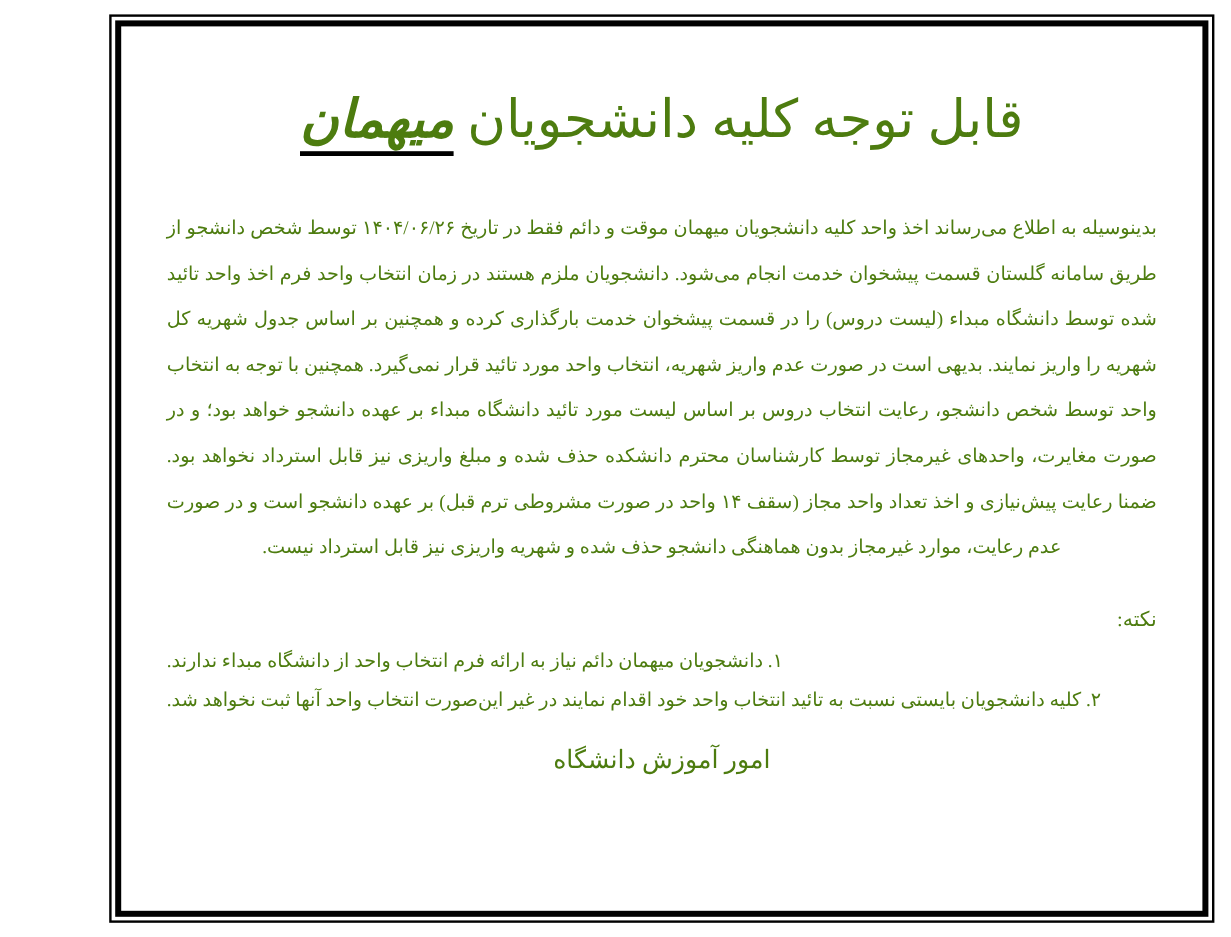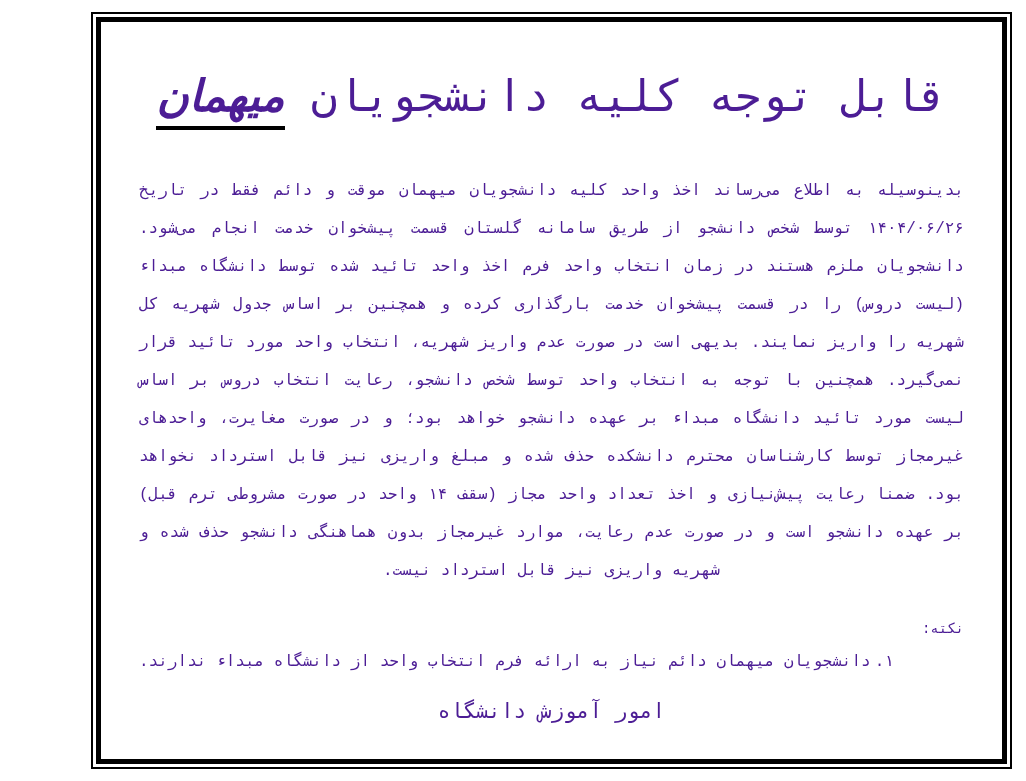--- a/index.html
+++ b/index.html
@@ -5,22 +5,22 @@
   html, body {
     margin: 0;
     padding: 0;
     background: #ffffff;
   }
   .page {
     position: relative;
     width: 947px;
     height: 781px;
     background: #ffffff;
-    font-family: Liberation Mono, monospace;
-    color: #4c1d95;
+    font-family: Liberation Serif, serif;
+    color: #4d7c0f;
     direction: rtl;
     overflow: hidden;
   }
   .outer-frame {
     position: absolute;
     top: 12px; left: 12px; right: 14px; bottom: 12px;
     border: 2px solid #000000;
   }
   .inner-frame {
     position: absolute;
@@ -52,21 +52,21 @@
   }
   .body-paragraph {
     margin: 40px 0 0 0;
     font-size: 16px;
     line-height: 38px;
     text-align: justify;
     text-align-last: center;
   }
   .note-label {
     margin-top: 30px;
-    font-size: 14px;
+    font-size: 17px;
     text-align: right;
   }
   .notes-list {
     margin: 10px 0 0 0;
     padding: 0 22px 0 0;
     list-style: none;
     font-size: 16px;
     line-height: 30px;
   }
   .notes-list li {
@@ -97,18 +97,19 @@
   <div class="content">
 
     <h1 class="title"><span class="title-main">قابل توجه کلیه دانشجویان</span> <span class="title-highlight">میهمان</span></h1>
 
     <p class="body-paragraph">بدینوسیله به اطلاع می‌رساند اخذ واحد کلیه دانشجویان میهمان موقت و دائم فقط در تاریخ  ۱۴۰۴/۰۶/۲۶  توسط شخص دانشجو از طریق سامانه گلستان قسمت پیشخوان خدمت انجام می‌شود. دانشجویان ملزم هستند در زمان انتخاب واحد فرم اخذ واحد تائید شده توسط دانشگاه مبداء (لیست دروس) را در قسمت پیشخوان خدمت بارگذاری کرده و همچنین بر اساس جدول شهریه کل شهریه را واریز نمایند. بدیهی است در صورت عدم واریز شهریه، انتخاب واحد مورد تائید قرار نمی‌گیرد. همچنین با توجه به انتخاب واحد توسط شخص دانشجو، رعایت انتخاب دروس بر اساس لیست مورد تائید دانشگاه مبداء بر عهده دانشجو خواهد بود؛ و در صورت مغایرت، واحدهای غیرمجاز توسط کارشناسان محترم دانشکده حذف شده و مبلغ واریزی نیز قابل استرداد نخواهد بود. ضمنا رعایت پیش‌نیازی و اخذ تعداد واحد مجاز (سقف ۱۴ واحد در صورت مشروطی ترم قبل) بر عهده دانشجو است و در صورت عدم رعایت، موارد غیرمجاز بدون هماهنگی دانشجو حذف شده و شهریه واریزی نیز قابل استرداد نیست.</p>
 
     <div class="note-label">نکته:</div>
 
     <ol class="notes-list">
       <li><span class="note-num">۱.</span><span>دانشجویان میهمان دائم نیاز به ارائه فرم انتخاب واحد از دانشگاه مبداء ندارند.</span></li>
+      <li><span class="note-num">۲.</span><span>کلیه دانشجویان بایستی نسبت به تائید انتخاب واحد خود اقدام نمایند در غیر این‌صورت انتخاب واحد آنها ثبت نخواهد شد.</span></li>
     </ol>
 
     <div class="signature">امور آموزش دانشگاه</div>
 
   </div>
 </div>
 
 </body></html>

